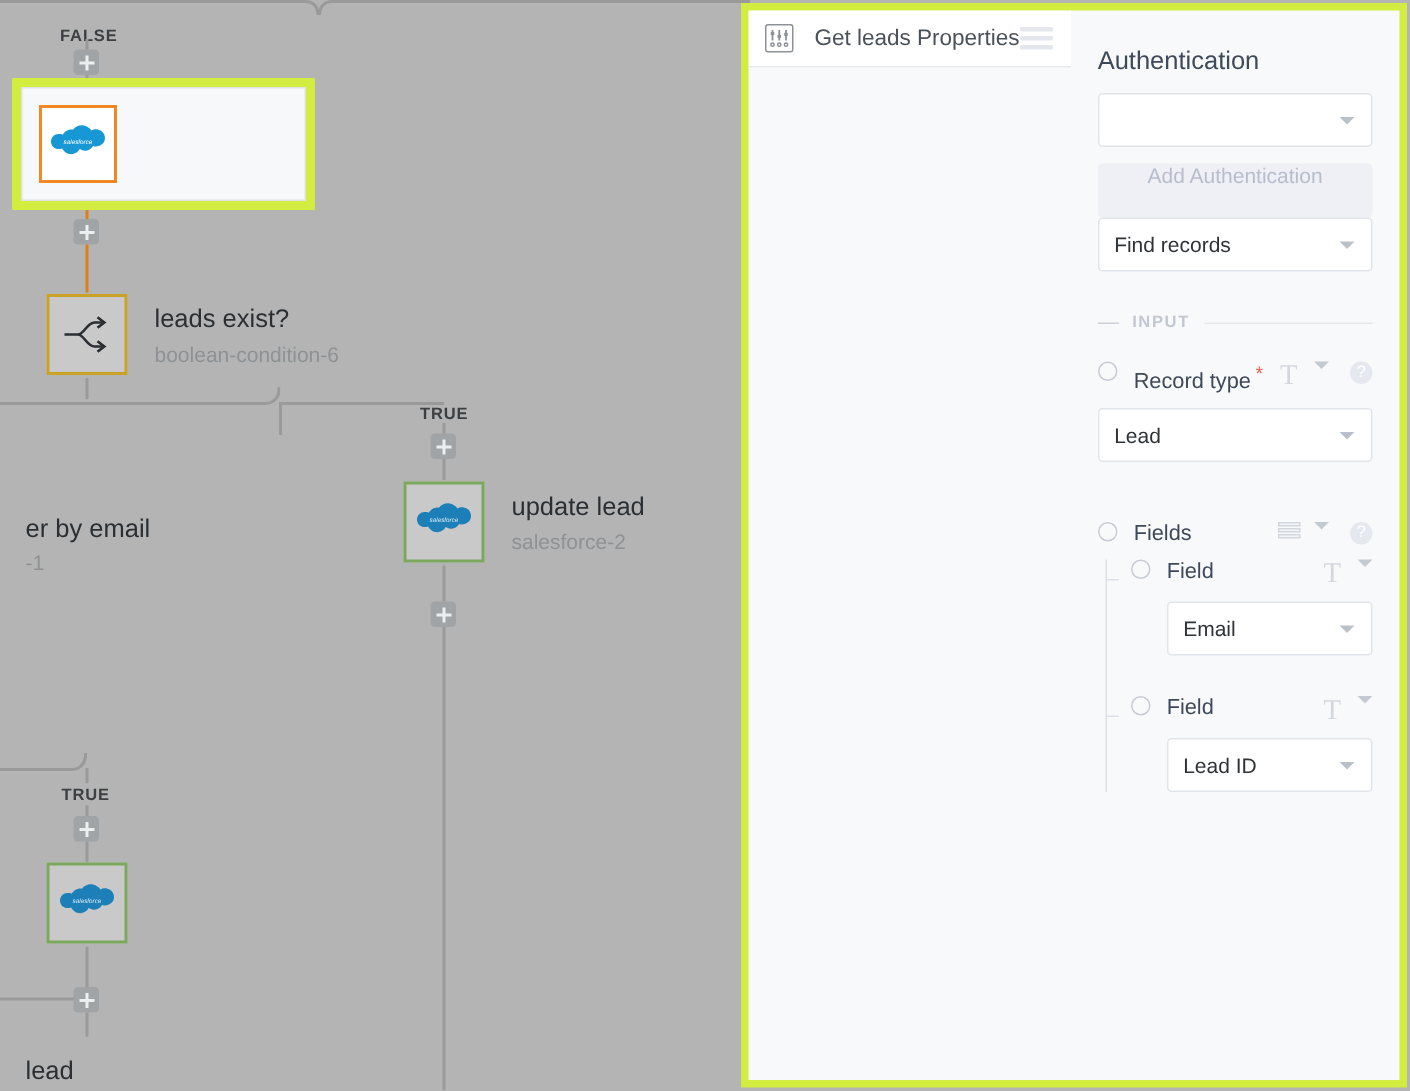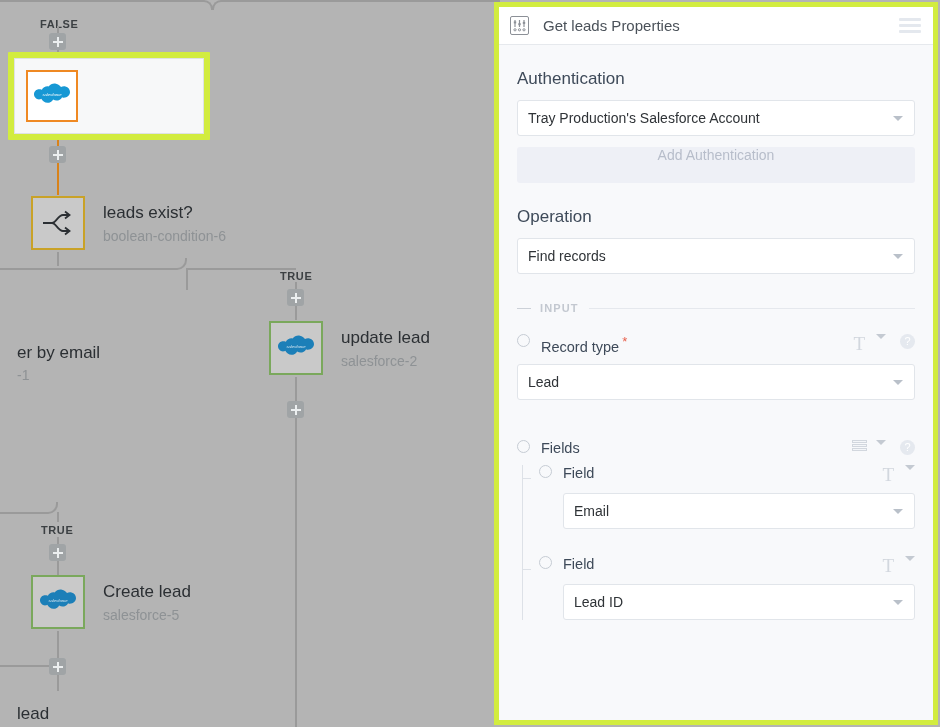--- a/index.html
+++ b/index.html
@@ -125,21 +125,21 @@
   #panel-outer {
     position: absolute;
     left: 494px; top: 2px;
     width: 444px; height: 723px;
     background: #d2ec3f;
     padding: 5px;
   }
   #panel {
     width: 100%; height: 100%;
     background: #f8f9fb;
-    display: flex; flex-direction: column;
+    display: flex; flex-direction: row;
     overflow: hidden;
   }
   #panel-header {
     height: 38px; flex: 0 0 auto;
     background: #ffffff;
     border-bottom: 1px solid #e6e9ed;
     display: flex; align-items: center;
     padding: 0 12px 0 11px;
   }
   .prop-icon {
@@ -354,24 +354,20 @@
     <div class="vline dashed" style="left:57px; top:537px; height:8px;"></div>
     <div class="plus-btn" style="left:49px; top:544px;"></div>
     <div class="vline" style="left:57px; top:561px; height:14px;"></div>
 
     <div class="node" style="left:31px; top:575px;">
       <div class="node-icon-box">
         <svg class="sf-cloud" viewBox="0 0 64 46">
           <path fill="#1c7fb8" d="M26 6c3-4 8-6 13-5 4 1 7 3 9 6 2-1 5-2 8-1 5 1 8 5 8 10 0 6-5 10-11 10-1 0-2 0-3-1-2 4-6 6-10 6-2 0-4-1-6-2-2 4-6 6-10 6-5 0-9-3-11-7-1 1-2 1-4 1C4 29 0 25 0 20s4-9 9-9c2 0 3 0 5 1 2-4 7-7 12-6z"></path>
           <text x="32" y="23" font-family="Liberation Sans, sans-serif" font-size="7.5" fill="#d9e8f2" text-anchor="middle" font-style="italic">salesforce</text>
         </svg>
-      </div>
-      <div class="node-text">
-        <div class="node-title">Create lead</div>
-        <div class="node-sub">salesforce-5</div>
       </div>
     </div>
 
     <div class="vline" style="left:57px; top:631px; height:27px;"></div>
     <div class="hline" style="left:-60px; top:665px; width:110px;"></div>
     <div class="plus-btn" style="left:49px; top:658px;"></div>
     <div class="vline" style="left:57px; top:675px; height:16px;"></div>
 
     <div class="node-text" style="position:absolute; left:-1px; top:703px;">
       <div class="node-title">lead</div>
@@ -401,28 +397,26 @@
           <div></div>
             <div></div>
             <div></div>
         </span>
       </div>
 
       <div id="panel-body">
 
         <div class="section-title">Authentication</div>
         <div class="select-box">
-          <span>Tray Production's Salesforce Account</span>
           <span class="caret"></span>
         </div>
         <div class="add-auth-btn">
           <span>Add Authentication</span>
         </div>
 
-        <div class="section-title">Operation</div>
         <div class="select-box">
           <span>Find records</span>
           <span class="caret"></span>
         </div>
 
         <div class="divider-input">
           <span class="dash"></span>
           <span>INPUT</span>
           <span class="line"></span>
         </div>

